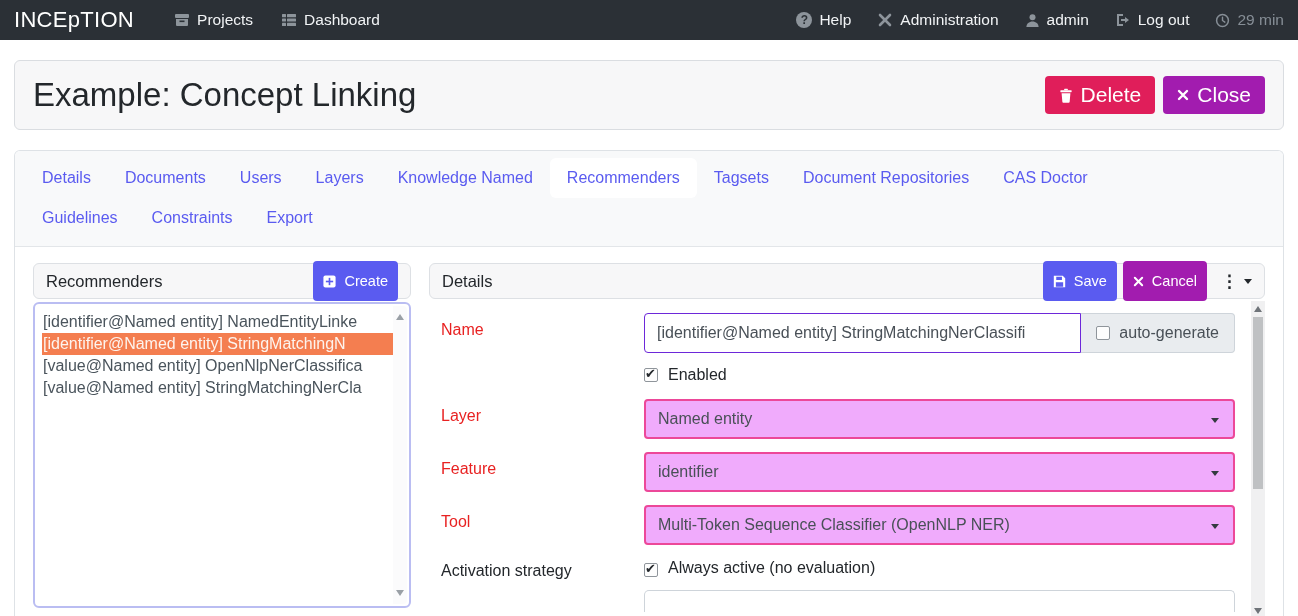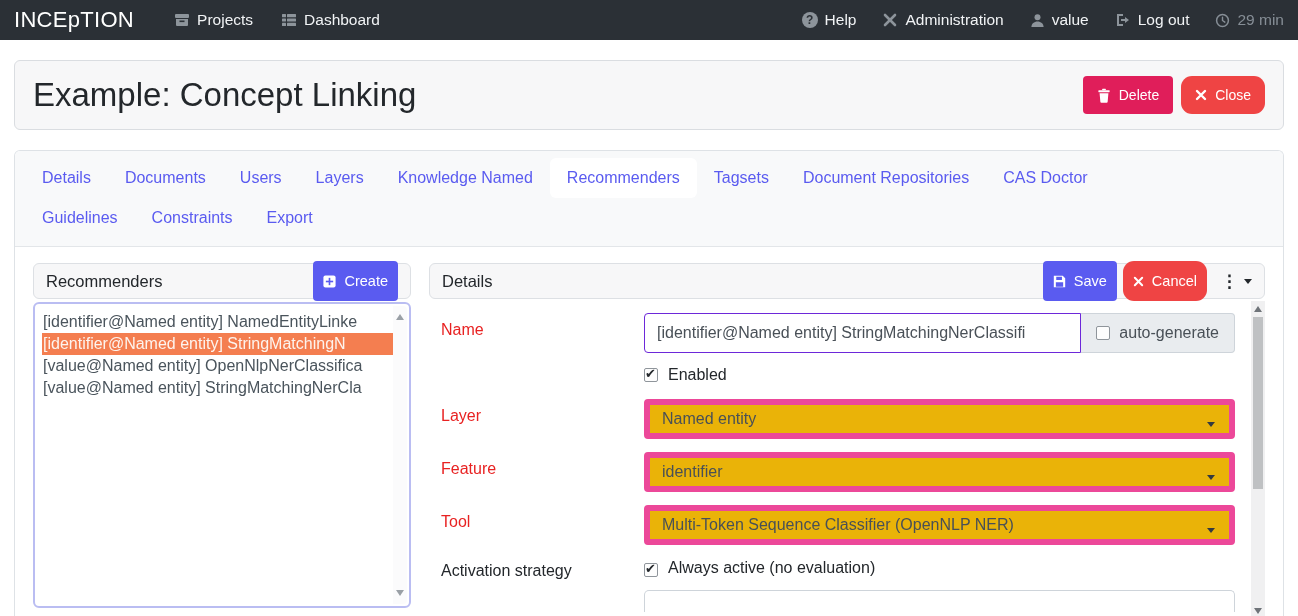--- a/index.html
+++ b/index.html
@@ -17,26 +17,26 @@
   .timer { color:#868e96; }
   .timer .ic { color:#868e96; }
   .qmark { width:16px; height:16px; border-radius:50%; background:#8d949b; color:#2b3036;
            font-size:12px; font-weight:bold; display:flex; align-items:center; justify-content:center; }
 
   
   .header-card { margin:20px 14px 0; height:70px; background:#f7f7f8; border:1px solid #dadde1;
                  border-radius:6px; display:flex; align-items:center; padding:0 18px; }
   .page-title { font-size:33px; color:#23272b; }
   .header-actions { margin-left:auto; display:flex; gap:8px; }
-  .btn { border:none; border-radius:4px; font-size:14px; display:inline-flex; align-items:center;
+  .btn { border:none; border-radius:4px; font-size:21px; display:inline-flex; align-items:center;
          gap:8px; cursor:pointer; color:#fff; font-family:inherit; }
   .btn-lg { height:38px; padding:0 14px; }
   .btn-sm { height:40px; padding:0 10px; font-size:14.5px; }
   .btn-danger { background:#e01e5a; }
-  .btn-secondary { background:#ef4444;border-radius:11px; }
+  .btn-secondary { background:#a21caf; }
   .btn-primary { background:#5a5bf0; }
 
   
   .main-card { margin:20px 14px 0; height:466px; border:1px solid #dee2e6; border-bottom:none;
                border-radius:6px 6px 0 0; overflow:hidden; background:#fff; }
   .tabs-header { background:#f8f9fa; border-bottom:1px solid #e3e6e9; padding:7px 10px 8px; }
   .tabs-row { display:flex; flex-wrap:nowrap; }
   .tab { color:#5a5bf0; font-size:16px; padding:11px 17px; cursor:pointer; border-radius:6px; white-space:nowrap; }
   .tab.active { background:#fff; color:#5a5bf0; }
   .content { padding:16px 18px 0; display:flex; gap:18px; height:371px; }
@@ -70,21 +70,21 @@
   .form-row { display:flex; align-items:flex-start; margin-bottom:13px; }
   .form-label { width:203px; flex:none; font-size:16px; padding-top:8px; color:#23272b; }
   .form-label.required { color:#e82222; }
   .ctl { flex:1; min-width:0; }
   .input-group { display:flex; }
   .text-input { flex:1; min-width:0; height:40px; border:1px solid #6d28d9; border-radius:4px 0 0 4px;
                 font-size:16px; color:#495057; padding:0 12px; font-family:inherit; background:#fff; }
   .addon { flex:none; display:flex; align-items:center; gap:9px; background:#e9ecef;
            border:1px solid #ced4da; border-left:none; border-radius:0 4px 4px 0; padding:0 15px;
            font-size:16px; color:#495057; }
-  .select { height:40px; border:6px solid #ec4899; border-radius:4px; background:#eab308; display:flex;
+  .select { height:40px; border:2px solid #ec4899; border-radius:4px; background:#f0abfc; display:flex;
             align-items:center; padding:0 34px 0 12px; font-size:16px; color:#495057; position:relative;
             cursor:pointer; }
   .select .caret { position:absolute; right:14px; top:17px; border-top-color:#343a40; }
   .cb { width:14px; height:14px; border:1px solid #8f959b; border-radius:2px; background:#fdfdfd;
         position:relative; display:inline-block; flex:none; cursor:pointer; }
   .cb.checked::after { content:"\2714"; position:absolute; top:-3px; left:0; font-size:13px; color:#23272b; }
   .cb-row { display:flex; align-items:center; gap:10px; font-size:16px; color:#23272b; padding-top:7px; }
   .partial-box { height:22px; border:1px solid #ced4da; border-bottom:none; border-radius:5px 5px 0 0; }
 
   .dt-scroll { position:absolute; top:0; right:0; bottom:-10px; width:14px; background:#f0f0f1; }
@@ -138,21 +138,21 @@
       </span>
       <span>Administration</span>
     </div>
     <div class="nav-item">
       <span class="ic">
         <svg width="15" height="15" viewBox="0 0 16 16" fill="currentColor">
             <circle cx="8" cy="4.5" r="3.2"></circle>
             <path d="M1.5 15c0-3.6 2.9-6 6.5-6s6.5 2.4 6.5 6z"></path>
           </svg>
       </span>
-      <span>value</span>
+      <span>admin</span>
     </div>
     <div class="nav-item">
       <span class="ic">
         <svg width="16" height="16" viewBox="0 0 16 16" fill="currentColor">
             <path d="M2 2h6v2H4v8h4v2H2z"></path>
             <path d="M10 5l4 3-4 3V9H6V7h4z"></path>
           </svg>
       </span>
       <span>Log out</span>
     </div>

